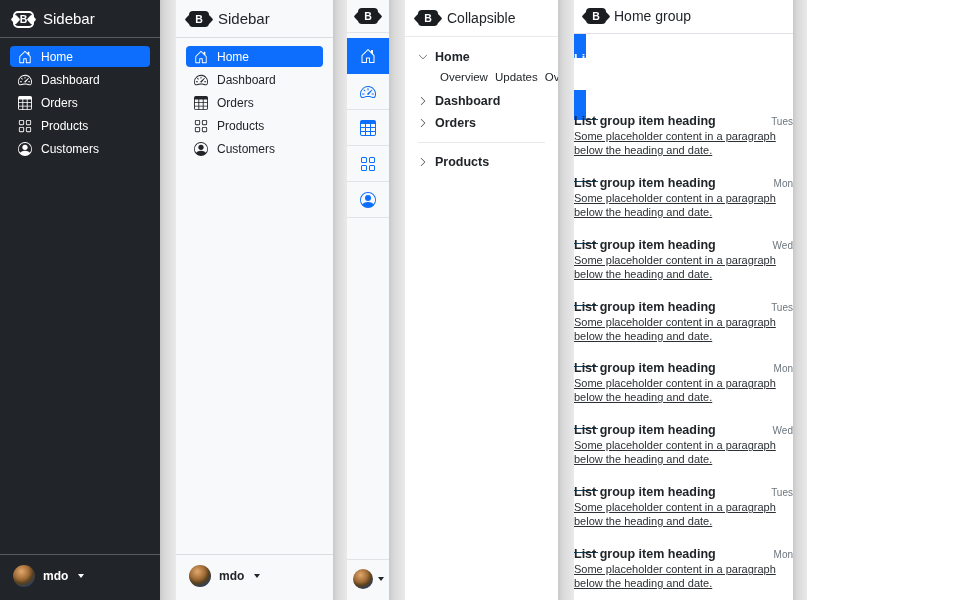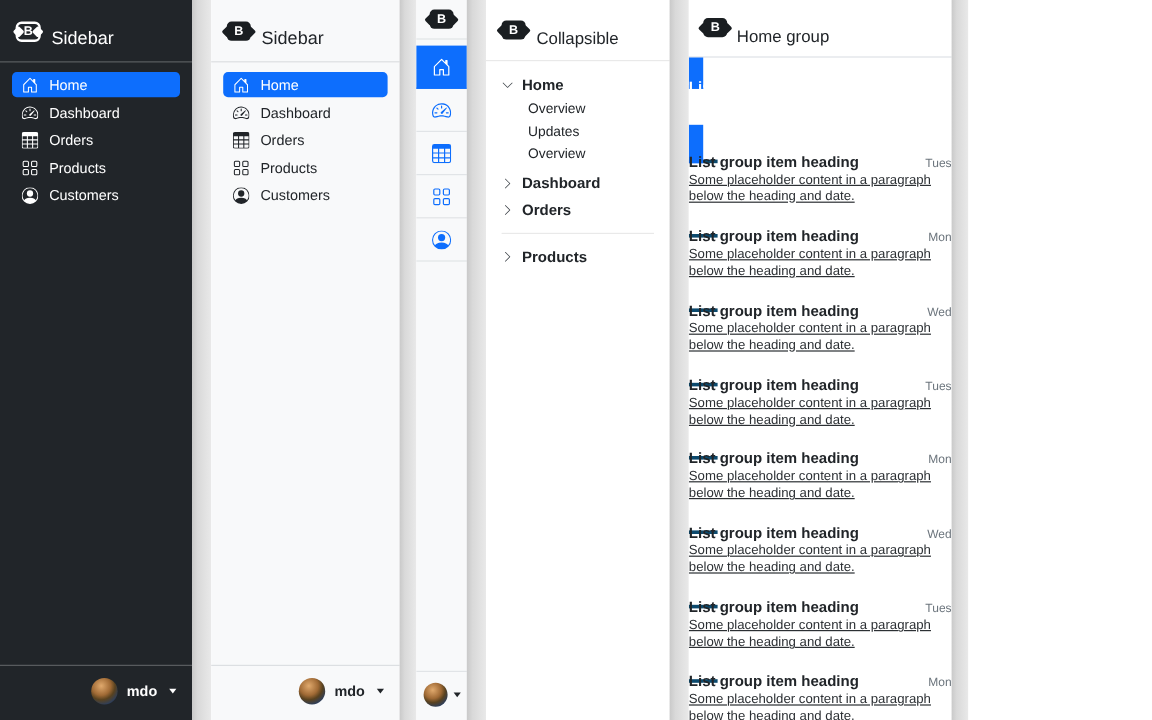--- a/index.html
+++ b/index.html
@@ -7,21 +7,21 @@
   }
   *{box-sizing:border-box;}
   html,body{margin:0;padding:0;background:#fff;}
   body{font-family:"Liberation Sans","DejaVu Sans",sans-serif;color:#212529;}
   a{color:inherit;text-decoration:none;}
   .stage{position:relative;display:flex;width:960px;height:600px;overflow:hidden;background:#fff;}
 
   
   .panel{display:flex;flex-direction:column;height:600px;flex:none;}
   .brand{display:flex;align-items:center;gap:9px;padding:10px 13px 9px;flex:none;}
-  .brand-title{font-size:15px;line-height:1.2;margin-top:14px;}
+  .brand-title{font-size:15px;line-height:1.2;}
   .fw6{font-weight:400;font-size:14px;}
 
   
   .blogo{position:relative;display:flex;align-items:center;justify-content:center;flex:none;}
   .blogo .blogo-letter{position:relative;z-index:1;font-weight:700;font-size:10.5px;line-height:1;}
   .blogo::before,.blogo::after{content:"";position:absolute;width:7px;height:7px;transform:rotate(45deg);border-radius:1.5px;top:50%;margin-top:-3.5px;}
   .blogo::before{left:-3px;} .blogo::after{right:-3px;}
   .blogo-hollow{width:21px;height:17px;border:2px solid #fff;border-radius:5px;color:#fff;}
   .blogo-hollow::before,.blogo-hollow::after{background:#fff;z-index:0;}
   .blogo-solid{width:20px;height:16px;background:#1a1e21;border-radius:4px;color:#fff;}
@@ -29,21 +29,21 @@
 
   
   .p-dark{width:160px;background:var(--dark-bg);color:#fff;}
   .p-light{width:157px;background:var(--light-bg);color:#212529;}
   .p-dark .brand{border-bottom:1px solid rgba(255,255,255,.25);}
   .p-light .brand{border-bottom:1px solid #dcdfe2;}
   .snav{display:flex;flex-direction:column;gap:2px;padding:8px 10px;}
   .sitem{display:flex;align-items:center;gap:9px;height:21px;padding:0 8px;border-radius:4px;font-size:12px;cursor:pointer;}
   .sitem svg{width:14px;height:14px;flex:none;}
   .sitem.active{background:var(--accent);color:#fff;}
-  .sfooter{margin-top:auto;display:flex;align-items:center;gap:8px;padding:10px 13px 13px;font-size:12px;font-weight:700;cursor:pointer;justify-content:flex-end;}
+  .sfooter{margin-top:auto;display:flex;align-items:center;gap:8px;padding:10px 13px 13px;font-size:12px;font-weight:700;cursor:pointer;}
   .p-dark .sfooter{border-top:1px solid rgba(255,255,255,.25);}
   .p-light .sfooter{border-top:1px solid #dcdfe2;}
   .avatar{width:22px;height:22px;border-radius:50%;flex:none;
     background:radial-gradient(circle at 38% 30%,#e0a96d 0%,#a06a35 38%,#59421f 56%,#2c3e5c 78%,#1d2b42 100%);}
   .caret{width:0;height:0;border-left:3.5px solid transparent;border-right:3.5px solid transparent;border-top:4px solid currentColor;display:inline-block;margin-left:2px;}
 
   
   .p-icons{width:42px;background:var(--light-bg);}
   .ibrand{display:flex;justify-content:center;align-items:center;height:33px;border-bottom:1px solid #e1e4e7;flex:none;}
   .inav{display:flex;flex-direction:column;padding-top:5px;}
@@ -53,29 +53,29 @@
   .ifooter{margin-top:auto;border-top:1px solid #e1e4e7;padding:9px 0 11px;display:flex;align-items:center;justify-content:center;gap:3px;color:#212529;cursor:pointer;}
   .ifooter .avatar{width:20px;height:20px;}
 
   
   .p-collapsible{width:153px;background:#fff;}
   .p-collapsible .brand{border-bottom:1px solid #e9e9e9;}
   .cnav{padding:9px 8px 0;}
   .crow{display:flex;align-items:center;gap:7px;padding:4px 5px;font-size:12.5px;font-weight:700;color:#212529;cursor:pointer;border-radius:4px;}
   .crow svg{width:10px;height:10px;flex:none;color:#3d4349;}
   .chev-down{transform:rotate(90deg);}
-  .csub{display:flex;flex-direction:column;gap:7px;padding:3px 0 7px 27px;}
+  .csub{display:flex;flex-direction:row;gap:7px;padding:3px 0 7px 27px;}
   .csub a{font-size:11.5px;color:#212529;cursor:pointer;}
   .chr{border-top:1px solid #e9e9e9;margin:8px 5px;}
 
   
   .p-list{width:219px;background:#fff;}
   .lg-header{display:flex;align-items:center;gap:8px;padding:8px 12px;border-bottom:1px solid #dee2e6;flex:none;}
   .lg-list{flex:1;overflow:hidden;}
-  .lg-item{height:54px;padding:6px 12px;border-bottom:3px solid #0c4a6e;cursor:pointer;overflow:hidden;}
+  .lg-item{height:54px;padding:6px 12px;border-bottom:1px solid #0c4a6e;cursor:pointer;overflow:hidden;}
   .lg-row1{display:flex;justify-content:space-between;align-items:baseline;}
   .lg-h{font-size:12.5px;font-weight:700;white-space:nowrap;}
   .lg-date{font-size:10px;color:var(--muted);flex:none;margin-left:8px;}
   .lg-body{margin-top:2px;font-size:11px;line-height:1.27;color:#2c3034;text-decoration:underline;}
   .lg-body div{white-space:nowrap;}
   .lg-item.active{background:var(--accent);border-color:var(--accent);color:#fff;}
   .lg-item.active .lg-date{color:rgba(255,255,255,.82);}
   .lg-item.active .lg-body{color:rgba(255,255,255,.92);}
 
   

